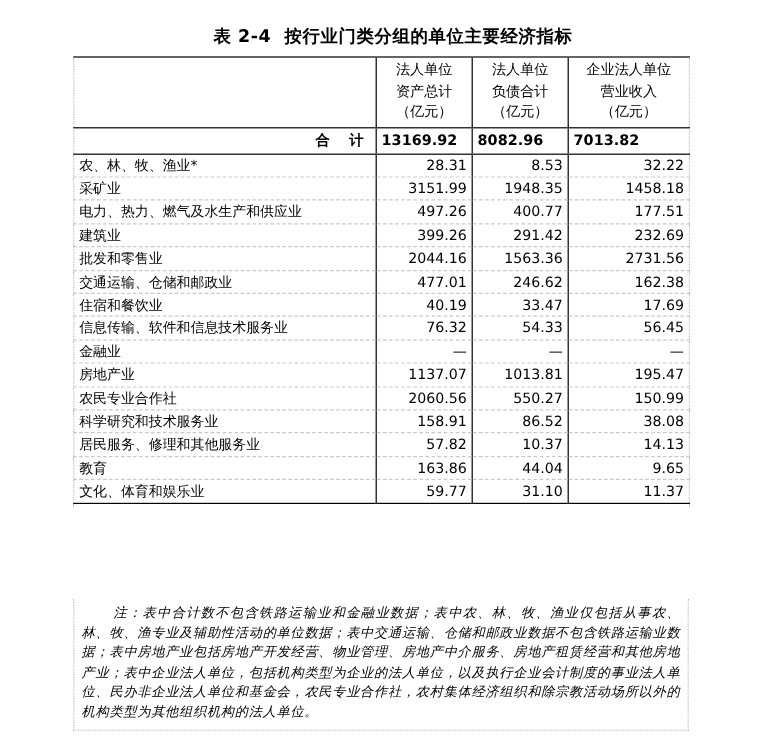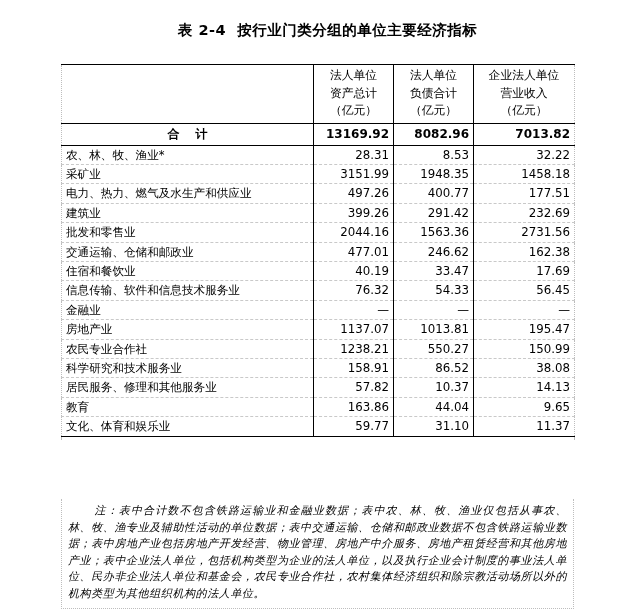--- a/index.html
+++ b/index.html
@@ -30,21 +30,20 @@
     font-weight: bold;
     font-size: 14.5px;
     letter-spacing: 0.5px;
     white-space: pre;
   }
   .tablewrap {
     position: absolute;
     left: 61px;
     top: 47px;
     width: 513px;
-    margin-top: 17px;
   }
   table.maintable {
     border-collapse: collapse;
     table-layout: fixed;
     width: 513px;
     font-size: 11.5px;
   }
   table.maintable col.c0 { width: 252px; }
   table.maintable col.c1 { width: 80px; }
   table.maintable col.c2 { width: 80px; }
@@ -77,25 +76,25 @@
   tr.totalrow td {
     border-top: 1.3px solid #000;
     border-bottom: 1.1px solid #000;
     font-weight: bold;
     font-family: "DejaVu Sans", "Liberation Sans", sans-serif;
     font-size: 12px;
     height: 19px;
     padding: 1px 4px;
   }
   tr.totalrow td.lbl {
-    text-align: center;
+    text-align: right;
     letter-spacing: 6px;
     text-indent: 6px;
   }
-  tr.totalrow td.num { text-align: right; }
+  tr.totalrow td.num { text-align: left; }
 
   
   tbody.rows tr td {
     border-bottom: 1px dashed #c9c9c9;
     height: 18.4px;
     padding: 0 4px;
     font-size: 11.6px;
     font-family: "DejaVu Sans", "Liberation Sans", sans-serif;
     line-height: 18.4px;
     white-space: nowrap;
@@ -227,21 +226,21 @@
             <td class="num vsep edgeR">—</td>
           </tr>
           <tr>
             <td class="lbl edgeL">房地产业</td>
             <td class="num vsep">1137.07</td>
             <td class="num vsep">1013.81</td>
             <td class="num vsep edgeR">195.47</td>
           </tr>
           <tr>
             <td class="lbl edgeL">农民专业合作社</td>
-            <td class="num vsep">1238.21</td>
+            <td class="num vsep">2060.56</td>
             <td class="num vsep">550.27</td>
             <td class="num vsep edgeR">150.99</td>
           </tr>
           <tr>
             <td class="lbl edgeL">科学研究和技术服务业</td>
             <td class="num vsep">158.91</td>
             <td class="num vsep">86.52</td>
             <td class="num vsep edgeR">38.08</td>
           </tr>
           <tr>

